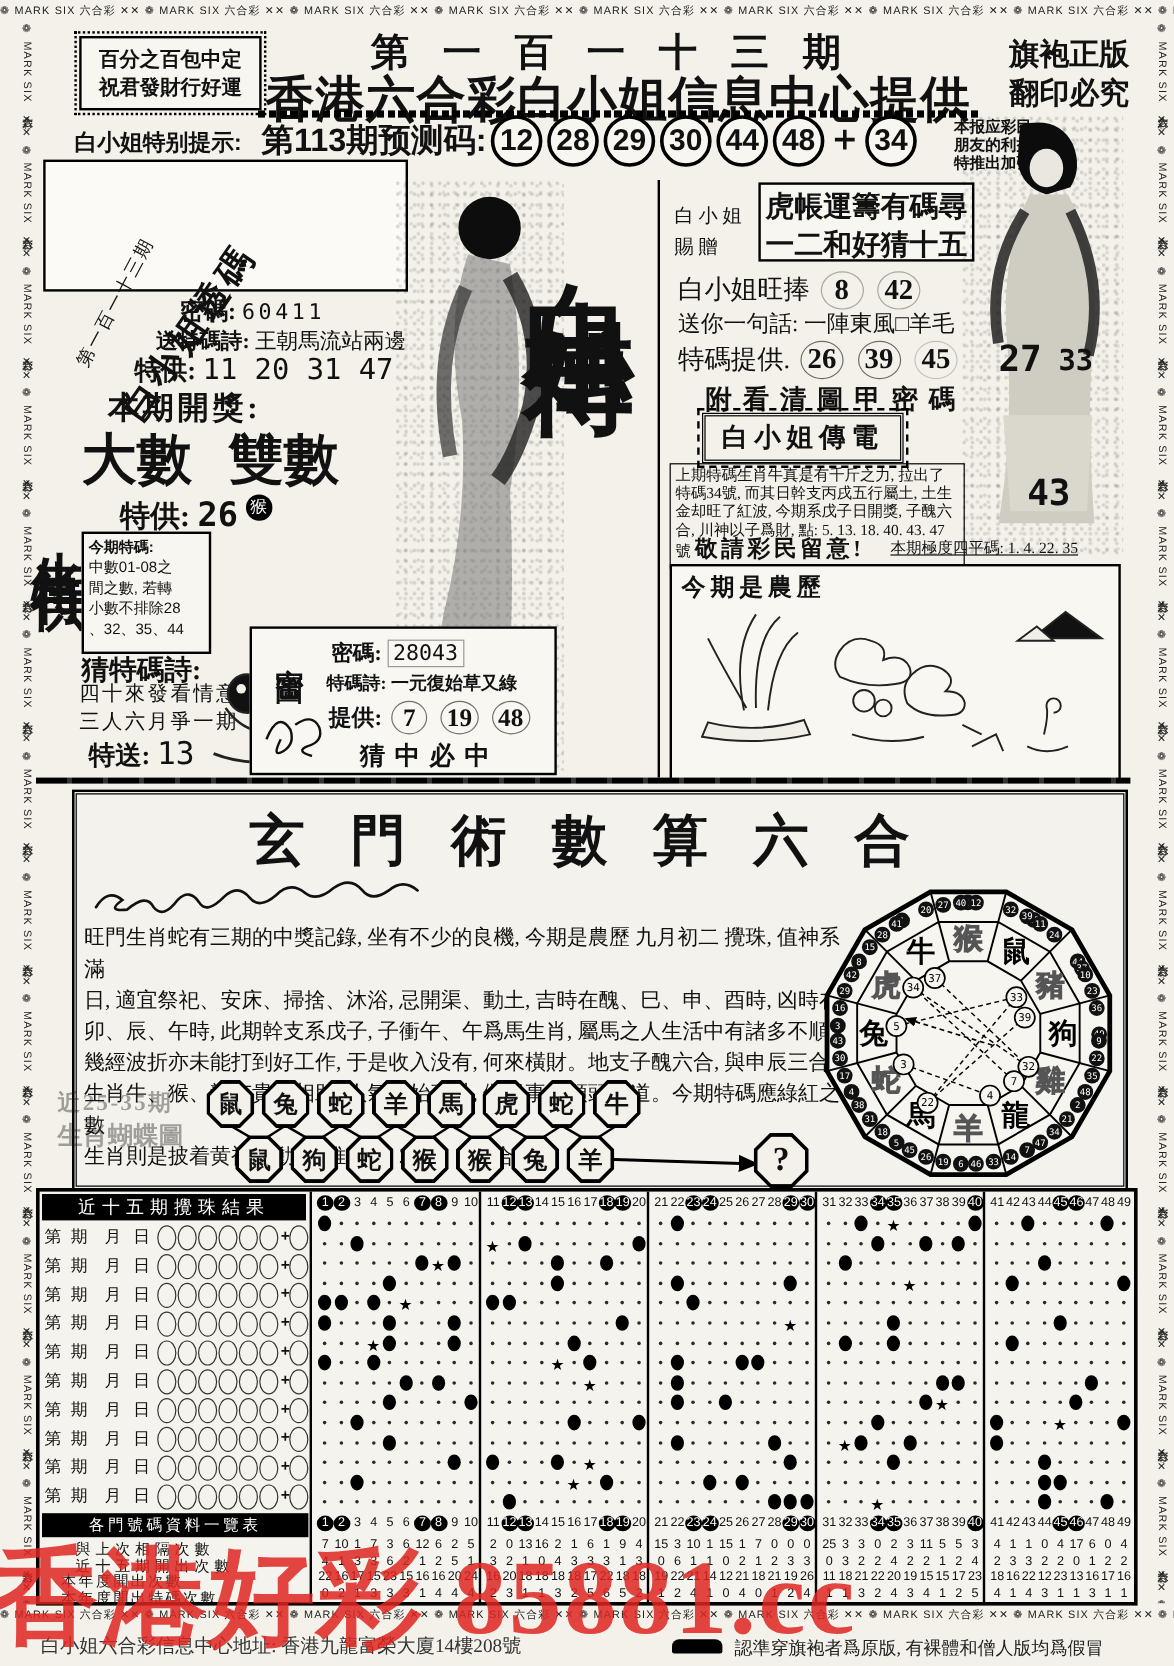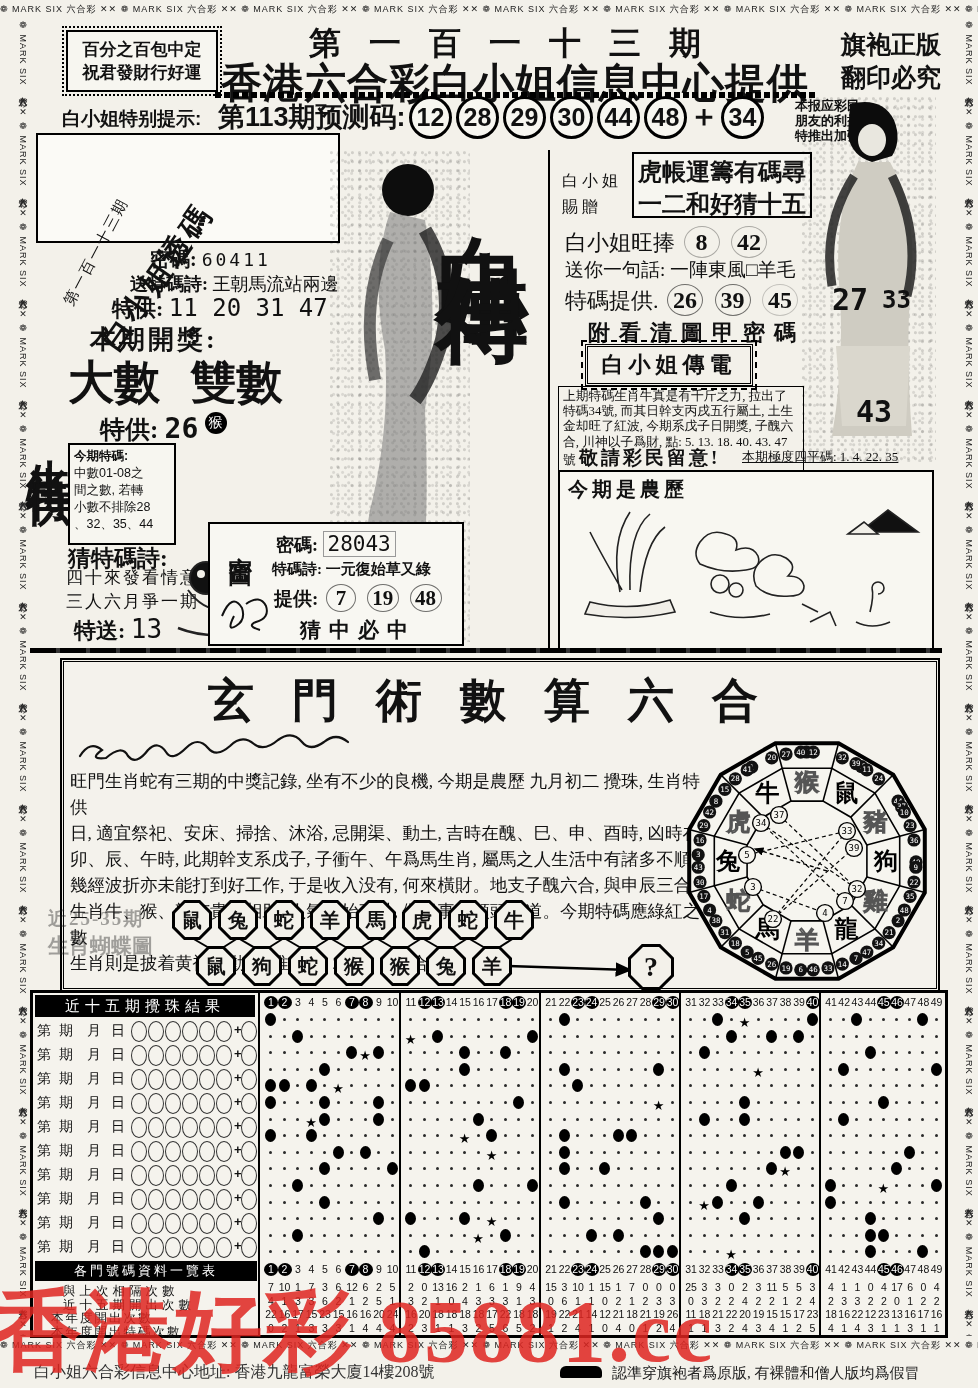--- a/index.html
+++ b/index.html
@@ -133,21 +133,21 @@
 </div>
 <div class="abs vtext serif" style="left:432px;top:162px;font-size:92px;font-weight:900;line-height:100px;letter-spacing:14px;">白小姐傳</div>
 
 <div class="abs boxline" style="left:208px;top:522px;width:252px;height:120px;background:#f8f7f2;">
   <div class="abs vtext serif b" style="left:14px;top:14px;font-size:24px;letter-spacing:8px;">密圖</div>
   <svg class="abs" style="left:6px;top:62px;" width="60" height="52" viewBox="0 0 60 52">
     <path d="M6 30 Q16 6 26 22 Q30 34 20 40 Q10 46 18 30 M30 18 Q44 8 50 20 Q54 32 40 36 Q30 40 44 44" fill="none" stroke="#111" stroke-width="2"></path>
   </svg>
   <div class="abs serif" style="left:66px;top:8px;font-size:18px;">
     <span class="b">密碼:</span>
-    <span class="mono" style="font-size:21px;border:1px solid #999;padding:0 4px;">28043</span>
+    <span class="mono" style="font-size:18px;border:1px solid #999;padding:0 4px;">28043</span>
   </div>
   <div class="abs serif" style="left:62px;top:36px;font-size:15px;">
     <span class="b">特碼詩:</span>
     <span class="b">一元復始草又綠</span>
   </div>
   <div class="abs serif" style="left:64px;top:60px;font-size:19px;">
     <span class="b">提供:</span>
     <span class="faintcircle" style="width:28px;height:26px;font-size:21px;">7</span>
     <span class="faintcircle" style="width:30px;height:26px;font-size:21px;">19</span>
     <span class="faintcircle" style="width:30px;height:26px;font-size:21px;">48</span>
@@ -223,21 +223,21 @@
 </div>
 
 <div class="abs" style="left:30px;top:648px;width:912px;height:5px;background:repeating-linear-gradient(90deg,#000 0 26px,#333 26px 30px);"></div>
 
 <div class="abs" style="left:60px;top:658px;width:876px;height:330px;border:2px solid #000;box-shadow:inset 0 0 0 1px #f3f1ea, inset 0 0 0 2px #000;background:#f4f2ec;">
   <div class="serif" style="position:absolute;left:60px;top:10px;width:760px;text-align:center;font-size:46px;font-weight:900;letter-spacing:38px;white-space:nowrap;">玄門術數算六合</div>
   <svg class="abs" style="left:10px;top:68px;" width="280" height="40" viewBox="0 0 280 40">
     <path d="M8 28 q10 -16 22 -6 q-14 10 4 8 q16 -14 22 -2 q8 10 20 -6 q10 -10 18 2 q6 10 20 -4 q12 -12 22 0 q8 10 22 -2 q12 -12 24 -2 q10 8 24 -4 q14 -10 24 2 q8 10 22 0 q12 -10 24 0" fill="none" stroke="#111" stroke-width="2.2" stroke-linecap="round"></path>
   </svg>
   <div class="serif" style="position:absolute;left:8px;top:108px;width:630px;font-size:17.5px;line-height:26px;">
-    <div>旺門生肖蛇有三期的中獎記錄, 坐有不少的良機, 今期是農歷 九月初二 攪珠, 生肖特供</div>
+    <div>旺門生肖蛇有三期的中獎記錄, 坐有不少的良機, 今期是農歷 九月初二 攪珠, 值神系滿</div>
     <div>日, 適宜祭祀、安床、掃捨、沐浴, 忌開渠、動土, 吉時在醜、巳、申、酉時, 凶時在</div>
     <div>卯、辰、午時, 此期幹支系戊子, 子衝午、午爲馬生肖, 屬馬之人生活中有諸多不順,</div>
     <div>幾經波折亦未能打到好工作, 于是收入没有, 何來橫財。地支子醜六合, 與申辰三合,</div>
     <div>生肖牛、猴、龍有貴人相助, 人氣開始直升, 做起事來頭頭是道。今期特碼應綠紅之數</div>
     <div>生肖則是披着黄袍的動物, 推介4、2、6、5組合。</div>
   </div>
   <div class="serif" style="position:absolute;left:-14px;top:246px;width:120px;color:rgba(20,20,20,.38);font-weight:900;">
     <div style="font-size:19px;letter-spacing:2px;">近25-35期</div>
     <div style="font-size:21px;">生肖蝴蝶圖</div>
   </div>

